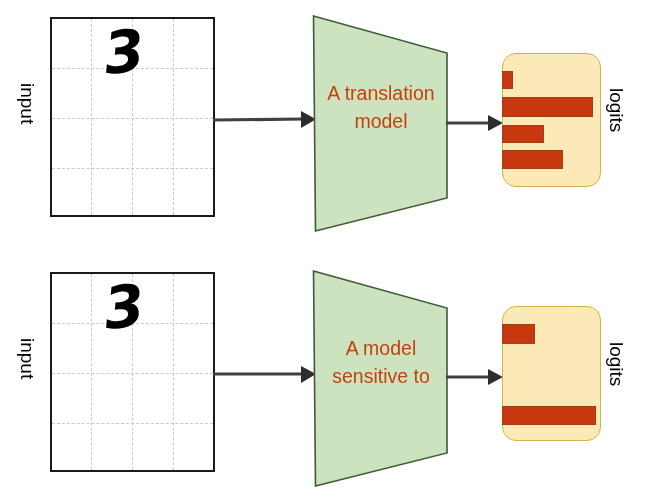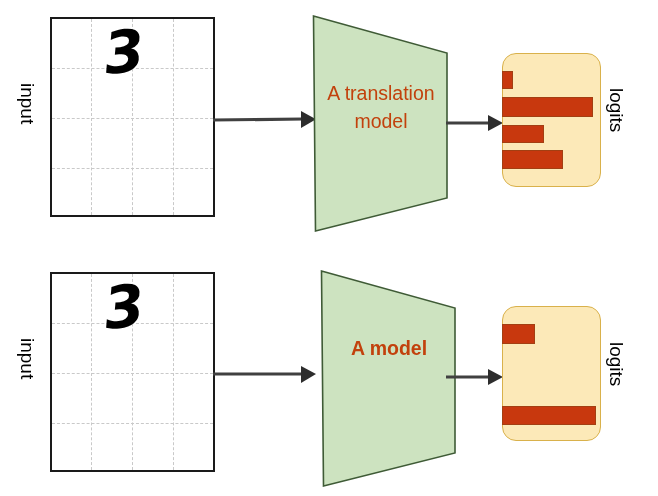--- a/index.html
+++ b/index.html
@@ -165,26 +165,27 @@
     <div class="digit" style="left:52px; top:4px;">3</div>
   </div>
 
   <div class="arrow" style="left:213px; top:361px; width:104px; height:26px;">
     <svg width="104" height="26" viewBox="0 0 104 26">
       <line x1="0" y1="13" x2="90" y2="13" stroke="#404040" stroke-width="3.2"></line>
       <polygon points="88,5 103,13 88,22" fill="#2d2d2d"></polygon>
     </svg>
   </div>
 
-  <div class="model-block" style="left:318px; top:267px; width:142px; height:222px;font-weight:bold;">
+  <div class="model-block" style="left:310px; top:267px; width:142px; height:222px;">
     <svg width="142" height="222" viewBox="0 0 142 222">
       <polygon points="3.5,4 137,41 137,186 5.5,219" fill="#CDE3C0" stroke="#3F5B36" stroke-width="1.6"></polygon>
     </svg>
     <div class="model-text" style="top:68px;">
       <div>A model</div>
+      <div>sensitive to</div>
     </div>
   </div>
 
   <div class="arrow" style="left:446px; top:364px; width:58px; height:26px;">
     <svg width="58" height="26" viewBox="0 0 58 26">
       <line x1="0" y1="13" x2="44" y2="13" stroke="#404040" stroke-width="3.2"></line>
       <polygon points="42,5 57,13 42,21" fill="#2d2d2d"></polygon>
     </svg>
   </div>
 

